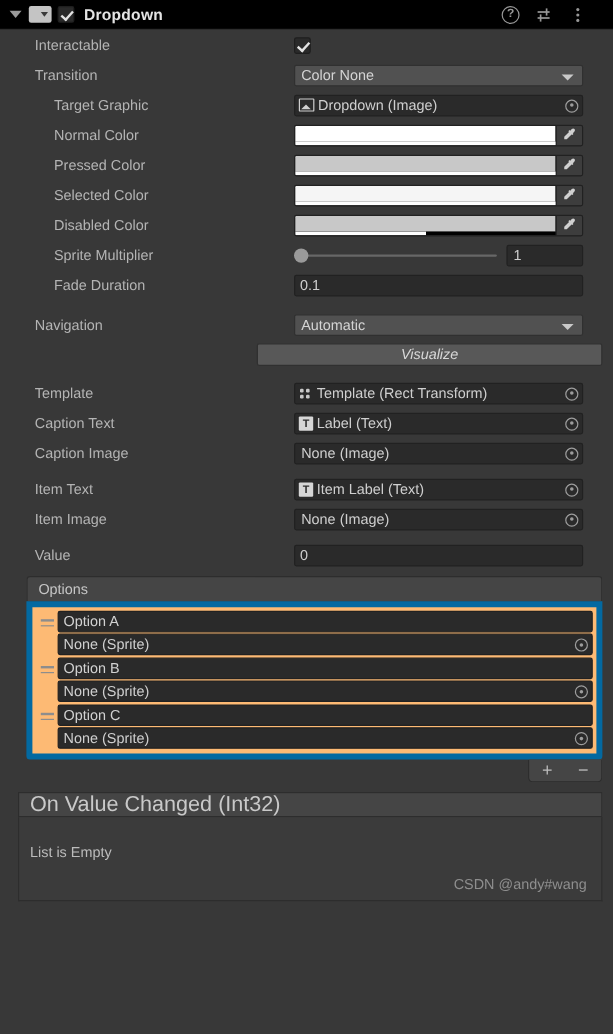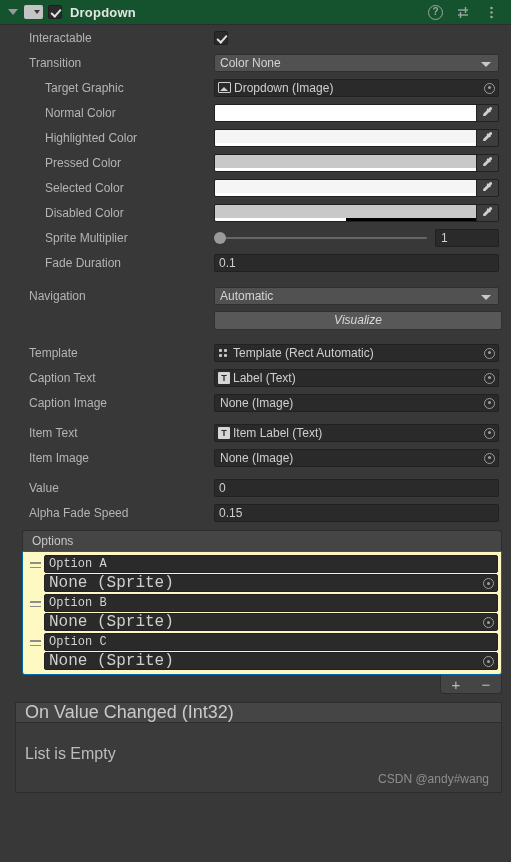--- a/index.html
+++ b/index.html
@@ -9,24 +9,24 @@
     font-family: "Liberation Sans", sans-serif;
     font-size: 12px;
     color: #b4b4b4;
     overflow: hidden;
     -webkit-font-smoothing: antialiased;
   }
   .inspector { width: 511px; height: 862px; position: relative; background: #383838; }
 
   
   .hdr {
-    height: 25px; background: #14532d;
+    height: 25px; background: #000000;
     display: flex; align-items: center;
     border-bottom: 1px solid #2d2d2d;
-    padding: 0 8px 0 6px;
+    padding: 0 18px 0 6px;
   }
   .foldout {
     width: 13px; height: 13px; margin-right: 3px;
     display: flex; align-items: center; justify-content: center;
   }
   .foldout i {
     display: block; width: 0; height: 0;
     border-left: 5px solid transparent; border-right: 5px solid transparent;
     border-top: 6px solid #9a9a9a;
   }
@@ -59,21 +59,21 @@
   .ic { width: 15px; height: 15px; position: relative; opacity: .82; }
   .ic-help {
     border: 1.5px solid #b9b9b9; border-radius: 50%;
     font-size: 10px; font-weight: bold; color: #b9b9b9;
     display: flex; align-items: center; justify-content: center;
     line-height: 1;
   }
   .ic-preset svg, .ic-kebab svg { display: block; }
 
   
-  .row { height: 25px; display: flex; align-items: center; padding: 0 12px 0 0; }
+  .row { height: 25px; display: flex; align-items: center; padding: 0 25px 0 0; gap: 31px; }
   .lbl {
     width: 214px; flex: none; padding-left: 29px;
     color: #b4b4b4; font-size: 12px; white-space: nowrap;
   }
   .lbl.ind { padding-left: 45px; }
   .fld { flex: 1; display: flex; align-items: center; }
 
   
   .tf {
     flex: 1; height: 18px; background: #2a2a2a;
@@ -189,37 +189,37 @@
   
   .list-wrap { margin: 0 9px 0 22px; }
   .list-hdr {
     height: 21px; background: #454545;
     border: 1px solid #2d2d2d; border-bottom: none;
     border-radius: 3px 3px 0 0;
     display: flex; align-items: center; padding-left: 9px;
     color: #c6c6c6; font-size: 12px;
   }
   .list-body {
-    background: #fef9c3; border: 1px solid #0369a1;
-    border-radius: 0 0 3px 3px; padding: 2px 3px 3px 3px; font-family: Liberation Mono, monospace;
+    background: #fdba74; border: 5px solid #0369a1;
+    border-radius: 0 0 3px 3px; padding: 2px 3px 3px 3px;
   }
   .opt-item { display: flex; align-items: flex-start; padding: 1px 0 1px 0; }
   .drag {
     width: 18px; flex: none; padding-top: 7px;
     display: flex; flex-direction: column; align-items: center; gap: 3px;
   }
   .drag b { display: block; width: 11px; height: 1.5px; background: #8d8d8d; }
   .opt-fields { flex: 1; display: flex; flex-direction: column; gap: 1px; }
   .opt-txt {
     height: 18px; background: #2a2a2a; border: 1px solid #212121; border-radius: 2px;
     color: #d2d2d2; font-size: 12px; display: flex; align-items: center; padding-left: 4px;
   }
   .opt-sprite {
     height: 18px; background: #2a2a2a; border: 1px solid #212121; border-radius: 2px;
-    color: #cfcfcf; font-size: 16px; display: flex; align-items: center;
+    color: #cfcfcf; font-size: 12px; display: flex; align-items: center;
     padding-left: 4px; position: relative;
   }
   .list-foot { display: flex; justify-content: flex-end; margin: 0 9px 0 22px; }
   .pm {
     width: 62px; height: 19px; background: #454545;
     border: 1px solid #2d2d2d; border-top: none; border-radius: 0 0 4px 4px;
     display: flex; align-items: center; justify-content: space-around;
     color: #bcbcbc; font-size: 15px; line-height: 1;
   }
   .pm span { display: flex; align-items: center; justify-content: center; width: 22px; height: 100%; }
@@ -229,21 +229,21 @@
   .ev-hdr {
     height: 21px; background: #454545;
     border: 1px solid #2d2d2d;
     display: flex; align-items: center; padding-left: 9px;
     color: #c9c9c9; font-size: 18px;
   }
   .ev-body {
     background: #3b3b3b; border: 1px solid #2d2d2d; border-top: none;
     height: 70px; position: relative; padding: 22px 0 0 9px;
   }
-  .ev-empty { color: #bcbcbc; font-size: 16px; }
+  .ev-empty { color: #bcbcbc; font-size: 12px; }
   .watermark {
     position: absolute; right: 12px; bottom: 6px;
     color: #8e8e8e; font-size: 12px;
   }
 </style>
 </head>
 <body>
 
 <div class="inspector">
 
@@ -316,78 +316,60 @@
         </div>
         <div class="eyedrop">
           <svg width="13" height="13" viewBox="0 0 13 13">
             <path d="M10.8 1.6a1.6 1.6 0 0 0-2.3 0L7.2 2.9l-.6-.6-1 1 .6.6-4 4V10h2.1l4-4 .6.6 1-1-.6-.6 1.3-1.3a1.6 1.6 0 0 0 .2-2.1z" fill="#d0d0d0"></path>
           </svg>
         </div>
       </div>
     </div>
   </div>
 
-  <div class="row">
-    <div class="lbl ind">Highlighted Color</div>
+
+  <div class="row">
+    <div class="lbl ind">Pressed Color</div>
+    <div class="fld">
+      <div class="colorf">
+        <div class="swatch">
+          <div class="sw-main" style="background:#C8C8C8"></div>
+          <div class="sw-alpha">
+              <i style="width:100%"></i>
+            </div>
+        </div>
+        <div class="eyedrop">
+          <svg width="13" height="13" viewBox="0 0 13 13">
+              <path d="M10.8 1.6a1.6 1.6 0 0 0-2.3 0L7.2 2.9l-.6-.6-1 1 .6.6-4 4V10h2.1l4-4 .6.6 1-1-.6-.6 1.3-1.3a1.6 1.6 0 0 0 .2-2.1z" fill="#d0d0d0"></path>
+            </svg>
+        </div>
+      </div>
+    </div>
+  </div>
+
+  <div class="row">
+    <div class="lbl ind">Selected Color</div>
     <div class="fld">
       <div class="colorf">
         <div class="swatch">
           <div class="sw-main" style="background:#F5F5F5"></div>
           <div class="sw-alpha">
               <i style="width:100%"></i>
             </div>
         </div>
         <div class="eyedrop">
           <svg width="13" height="13" viewBox="0 0 13 13">
               <path d="M10.8 1.6a1.6 1.6 0 0 0-2.3 0L7.2 2.9l-.6-.6-1 1 .6.6-4 4V10h2.1l4-4 .6.6 1-1-.6-.6 1.3-1.3a1.6 1.6 0 0 0 .2-2.1z" fill="#d0d0d0"></path>
             </svg>
         </div>
       </div>
     </div>
   </div>
 
   <div class="row">
-    <div class="lbl ind">Pressed Color</div>
-    <div class="fld">
-      <div class="colorf">
-        <div class="swatch">
-          <div class="sw-main" style="background:#C8C8C8"></div>
-          <div class="sw-alpha">
-              <i style="width:100%"></i>
-            </div>
-        </div>
-        <div class="eyedrop">
-          <svg width="13" height="13" viewBox="0 0 13 13">
-              <path d="M10.8 1.6a1.6 1.6 0 0 0-2.3 0L7.2 2.9l-.6-.6-1 1 .6.6-4 4V10h2.1l4-4 .6.6 1-1-.6-.6 1.3-1.3a1.6 1.6 0 0 0 .2-2.1z" fill="#d0d0d0"></path>
-            </svg>
-        </div>
-      </div>
-    </div>
-  </div>
-
-  <div class="row">
-    <div class="lbl ind">Selected Color</div>
-    <div class="fld">
-      <div class="colorf">
-        <div class="swatch">
-          <div class="sw-main" style="background:#F5F5F5"></div>
-          <div class="sw-alpha">
-              <i style="width:100%"></i>
-            </div>
-        </div>
-        <div class="eyedrop">
-          <svg width="13" height="13" viewBox="0 0 13 13">
-              <path d="M10.8 1.6a1.6 1.6 0 0 0-2.3 0L7.2 2.9l-.6-.6-1 1 .6.6-4 4V10h2.1l4-4 .6.6 1-1-.6-.6 1.3-1.3a1.6 1.6 0 0 0 .2-2.1z" fill="#d0d0d0"></path>
-            </svg>
-        </div>
-      </div>
-    </div>
-  </div>
-
-  <div class="row">
     <div class="lbl ind">Disabled Color</div>
     <div class="fld">
       <div class="colorf">
         <div class="swatch">
           <div class="sw-main" style="background:#C8C8C8"></div>
           <div class="sw-alpha">
               <i style="width:50%"></i>
             </div>
         </div>
         <div class="eyedrop">
@@ -440,21 +422,21 @@
   <div class="row">
     <div class="lbl">Template</div>
     <div class="fld">
       <div class="objf">
         <span class="mini-icon mi-rect">
             <span></span>
             <span></span>
             <span></span>
             <span></span>
           </span>
-        <span class="otxt">Template (Rect Automatic)</span>
+        <span class="otxt">Template (Rect Transform)</span>
         <span class="picker">
             <i></i>
           </span>
       </div>
     </div>
   </div>
 
   <div class="row">
     <div class="lbl">Caption Text</div>
     <div class="fld">
@@ -509,26 +491,20 @@
 
   <div class="gap-s"></div>
 
   <div class="row">
     <div class="lbl">Value</div>
     <div class="fld">
       <div class="tf">0</div>
     </div>
   </div>
 
-  <div class="row">
-    <div class="lbl">Alpha Fade Speed</div>
-    <div class="fld">
-      <div class="tf">0.15</div>
-    </div>
-  </div>
 
   <div class="gap-s"></div>
 
   <div class="list-wrap">
     <div class="list-hdr">Options</div>
     <div class="list-body">
 
       <div class="opt-item">
         <div class="drag">
             <b></b>

